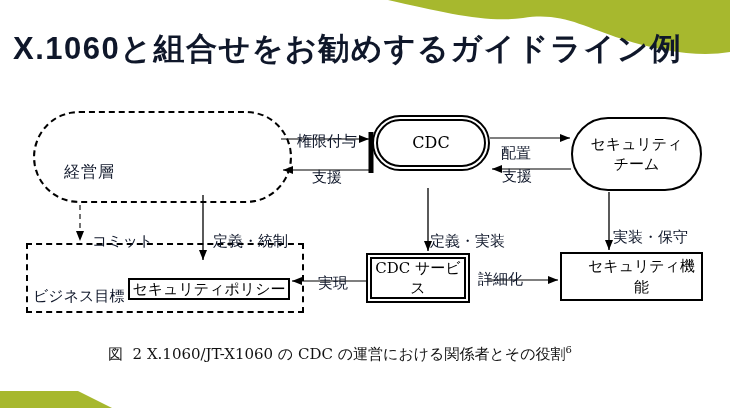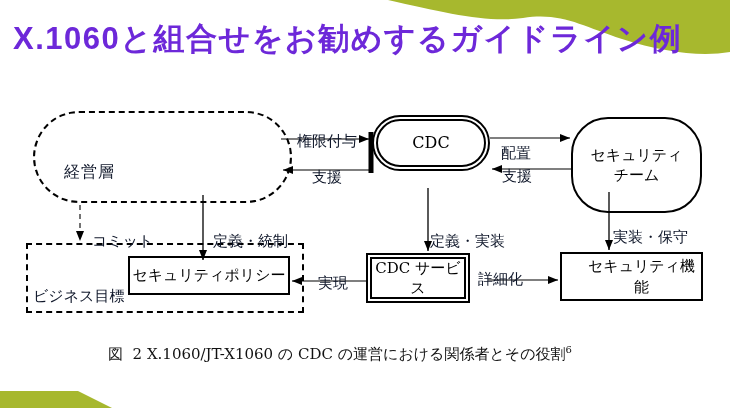--- a/index.html
+++ b/index.html
@@ -2,23 +2,23 @@
 <html><head>
 <meta charset="utf-8">
 <style>
   html,body { margin:0; padding:0; background:#e9e9e9; }
   .slide {
     position:relative; width:730px; height:408px; background:#ffffff;
     overflow:hidden; font-family:"DejaVu Serif","Liberation Serif",serif; color:#000;
   }
   .bg-layer { position:absolute; left:0; top:0; width:730px; height:408px; }
   .title {
-    position:absolute; left:13px; top:18px; margin:0;
+    position:absolute; left:13px; top:28px; margin:0;
     font-family:"Liberation Sans","DejaVu Sans",sans-serif;
-    font-weight:700; font-size:31px; letter-spacing:1.5px; color:#6d28d9;
+    font-weight:700; font-size:31px; letter-spacing:1.5px; color:#0f172a;
     white-space:nowrap;
   }
   .node {
     position:absolute; box-sizing:border-box; background:#ffffff;
     display:flex; align-items:center; justify-content:center; text-align:center;
     font-size:15px; line-height:1.35; color:#000;
   }
   .stadium { border:2px solid #000; border-radius:37px; }
   .stadium-dashed { border:2px dashed #000; border-radius:46px; }
   .dbl { border:6px double #000; }
@@ -46,29 +46,29 @@
   <h1 class="title">X.1060と組合せをお勧めするガイドライン例</h1>
 
   <div class="node stadium-dashed" style="left:33px;top:111px;width:259px;height:92px;"></div>
   <div class="flabel fs16" style="left:64px;top:146px;letter-spacing:1px;">経営層</div>
 
 
   <div class="node dbl fs16" style="left:372px;top:115px;width:118px;height:56px;border-radius:36px;">
     <span>CDC</span>
   </div>
 
-  <div class="node stadium" style="left:571px;top:117px;width:131px;height:96px;flex-direction:column;">
+  <div class="node stadium" style="left:571px;top:117px;width:131px;height:74px;flex-direction:column;">
     <span>セキュリティ</span>
     <span>チーム</span>
   </div>
 
   <div class="node rect-dashed" style="left:26px;top:243px;width:278px;height:70px;"></div>
   <div class="flabel" style="left:33px;top:271px;">ビジネス目標</div>
 
-  <div class="node rect" style="left:128px;top:256px;width:162px;height:39px;">
+  <div class="node rect" style="left:128px;top:278px;width:162px;height:22px;">
     <span>セキュリティポリシー</span>
   </div>
 
   <div class="node dbl" style="left:366px;top:253px;width:104px;height:50px;">
     <span>CDC サービス</span>
   </div>
 
   <div class="node rect" style="left:560px;top:252px;width:143px;height:49px;padding-left:20px;">
     <span>セキュリティ機能</span>
   </div>

